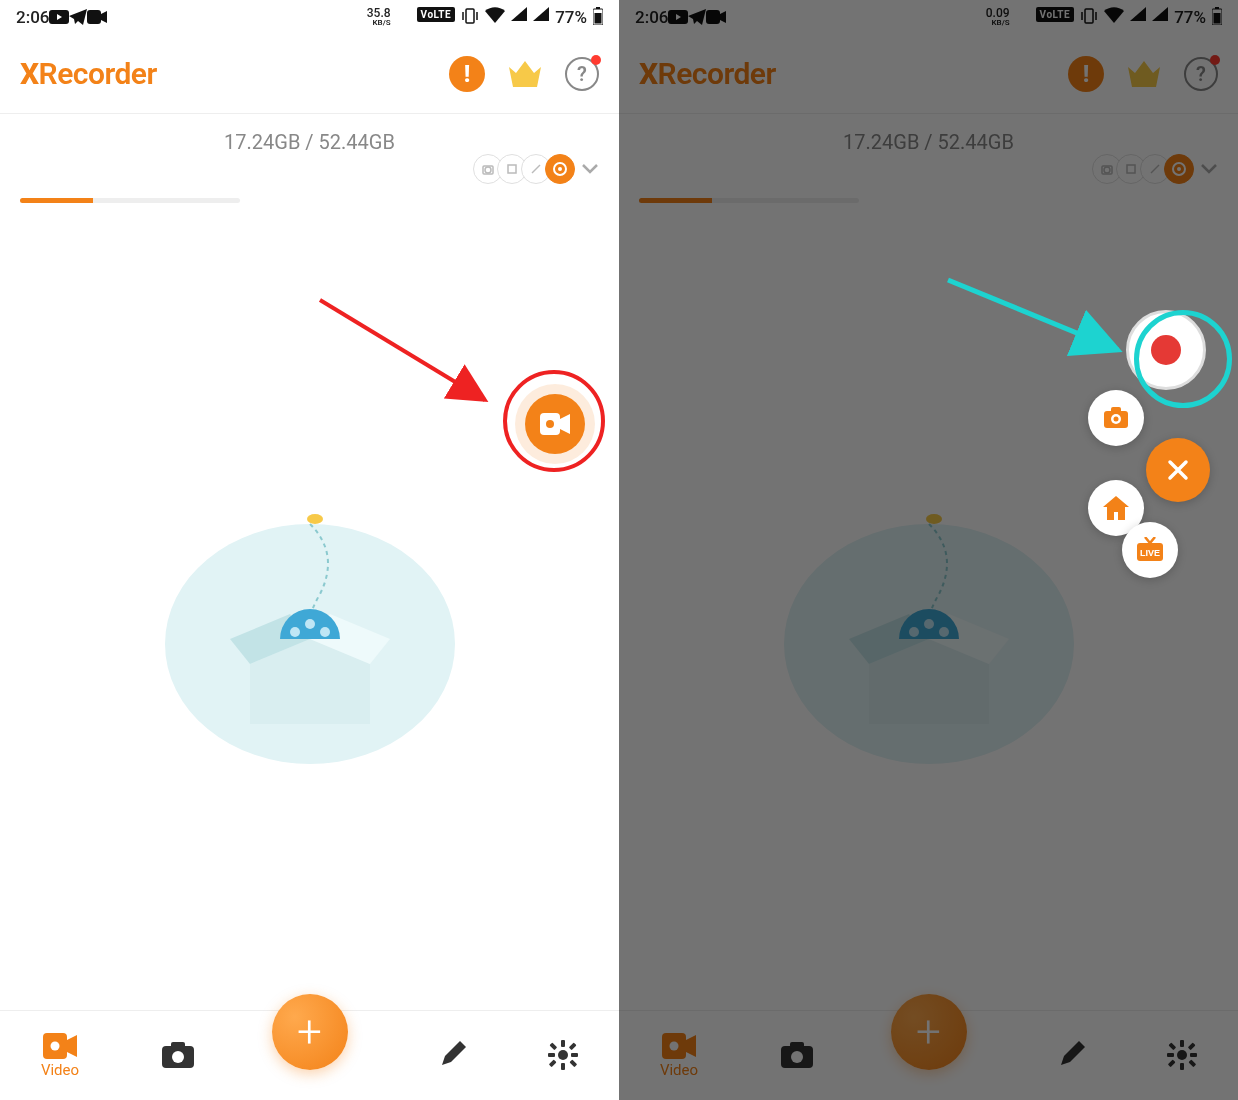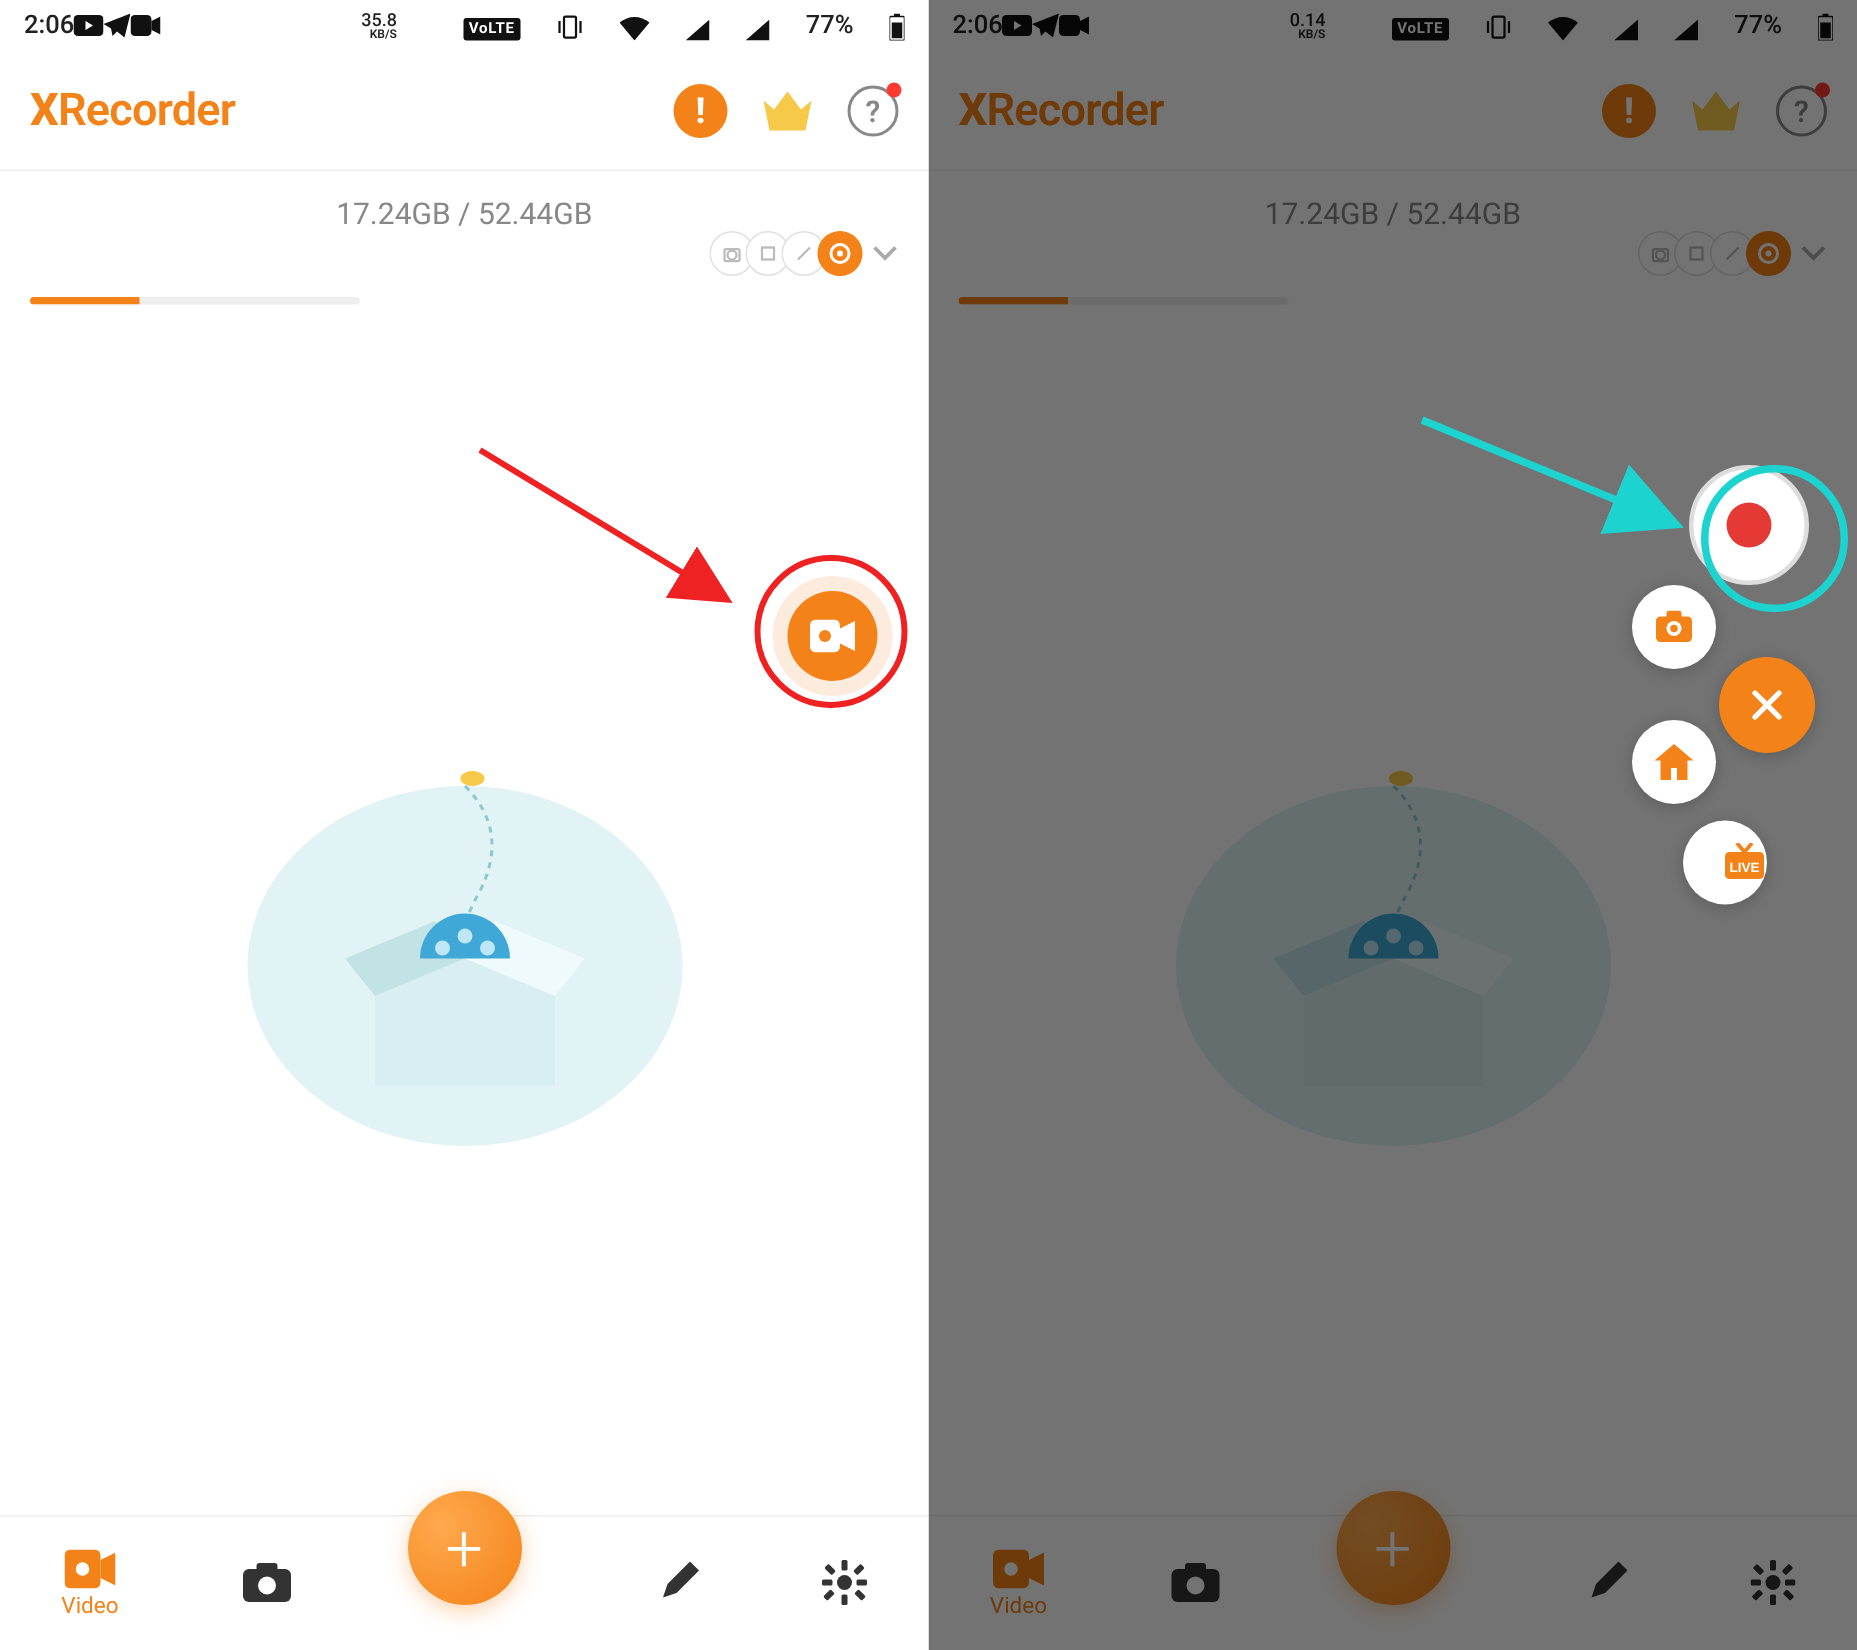--- a/index.html
+++ b/index.html
@@ -28,21 +28,21 @@
 .status {
   height: 34px;
   display: flex;
   align-items: center;
   padding: 0 16px;
   font-size: 17px;
   font-weight: 500;
   color: #222;
 }
 .status .left { display:flex; align-items:center; }
-.status .right { margin-left:auto; display:flex; align-items:flex-end; gap:24px; }
+.status .right { margin-left:auto; display:flex; align-items:flex-start; gap:6px; }
 .status svg { display:block; }
 .kbs { font-size:12px; line-height:1; text-align:right; }
 .kbs small { font-size:8px; display:block; font-weight:600;margin-left:10px; }
 .volte { background:#111; color:#fff; font-size:10px; font-weight:700; padding:2px 4px; border-radius:2px; letter-spacing:0.5px;margin-left:20px; }
 
 .header {
   height: 80px;
   display:flex;
   align-items:center;
   padding: 0 20px;
@@ -111,21 +111,21 @@
   width:56px; height:56px; border-radius:50%;
   background:#fff; margin-bottom:20px;
   display:flex; align-items:center; justify-content:center;
   box-shadow: 0 2px 10px rgba(0,0,0,0.2);
 }
 .ov-record { width:80px; height:80px; border:3px solid #ddd; background:#fff; position:absolute; right:10px; top:-20px; display:flex;align-items:center;justify-content:center;border-radius:50%;}
 .ov-record .dot { width:30px; height:30px; background:#e53935; border-radius:50%; }
 .ov-close { background:#f38218; color:#fff; font-size:30px; width:64px; height:64px; position:absolute; right:6px; top:108px;}
 .ov-cam { position:absolute; right:72px; top:60px; }
 .ov-home { position:absolute; right:72px; top:150px; }
-.ov-live { position:absolute; right:38px; top:217px;justify-content:flex-end; }
+.ov-live { position:absolute; right:38px; top:192px; }
 
 .anno-circle-cyan {
   position:absolute; right:6px; top:310px; width:98px; height:98px;
   border:5px solid #1dd3d0; border-radius:50%; z-index:20;
 }
 .arrow-cyan { position:absolute; right:100px; top:270px; z-index:20; }
 </style>
 </head>
 <body>
 
@@ -333,21 +333,21 @@
           </svg>
         </span>
       <span>
           <svg width="20" height="14" viewBox="0 0 20 14">
             <rect width="14" height="14" rx="3" fill="#111"></rect>
             <path d="M14 4l6-3v12l-6-3z" fill="#111"></path>
           </svg>
         </span>
     </div>
     <div class="right">
-      <span class="kbs"><span>0.14</span><small>KB/S</small></span>
+      <span class="kbs"><span>0.09</span><small>KB/S</small></span>
       <span class="volte">VoLTE</span>
       <span>
           <svg width="18" height="18" viewBox="0 0 18 18">
             <rect x="5" y="2" width="8" height="14" rx="1" fill="none" stroke="#111" stroke-width="1.5"></rect>
             <path d="M2 5v8M16 5v8" stroke="#111" stroke-width="1.5"></path>
           </svg>
         </span>
       <span>
           <svg width="20" height="16" viewBox="0 0 20 16">
             <path d="M10 16L0 4c6-5 14-5 20 0z" fill="#111"></path>

